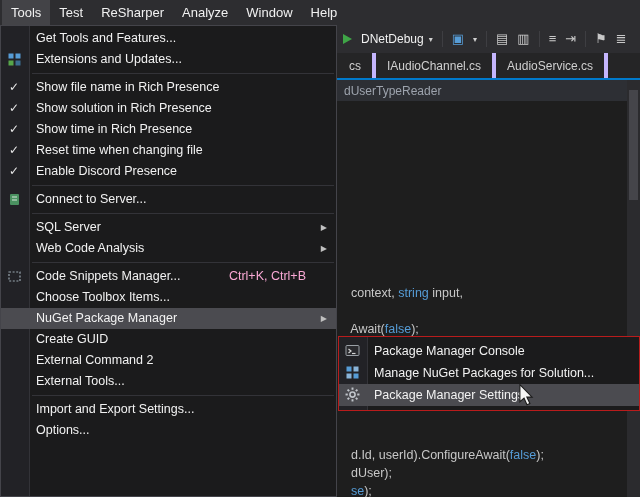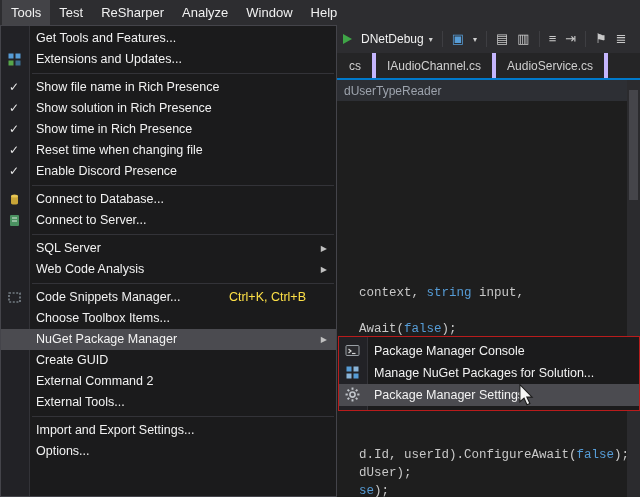--- a/index.html
+++ b/index.html
@@ -27,38 +27,38 @@
   
   .tabstrip{position:absolute;top:53px;left:0;right:0;height:27px;background:#252526;
     display:flex;align-items:stretch;padding-left:338px;border-bottom:2px solid #007acc;
     box-sizing:border-box;z-index:1;font-size:12px;}
   .tab{display:flex;align-items:center;padding:0 11px;color:#d0d0d0;border-right:4px solid #c4b5fd;}
   
   .navbar{position:absolute;top:80px;left:0;right:0;height:21px;background:#2d2f34;
     display:flex;align-items:center;padding-left:344px;color:#9da3ad;font-size:12px;z-index:1;}
   
   .editor{position:absolute;top:101px;left:0;right:0;bottom:0;background:#1e1e1e;z-index:0;}
-  .code-line{position:absolute;left:344px;font-family:Liberation Mono, monospace;
+  .code-line{position:absolute;left:344px;font-family:Liberation Sans, sans-serif;
     font-size:12.5px;white-space:pre;z-index:1;}
   .tk-pl{color:#c8c8c8;}
   .tk-kw{color:#569cd6;}
   .scrollbar{position:absolute;top:80px;right:0;bottom:0;width:13px;background:#2b2b2e;z-index:2;}
   .scroll-thumb{position:absolute;top:10px;left:2px;right:2px;height:110px;background:#45454a;}
   
   .tools-menu{position:absolute;top:25px;left:0;width:337px;height:472px;background:#1b1b1c;
     border:1px solid #44444a;box-sizing:border-box;z-index:10;padding-top:2px;}
   .menu-gutter{position:absolute;left:0;top:0;bottom:0;width:28px;background:#222226;
     border-right:1px solid #333338;}
   .mi{position:relative;height:21px;line-height:21px;padding-left:35px;color:#f2f2f2;
     white-space:nowrap;cursor:default;}
   .mi.hl{background:#4b4b50;}
   .check{position:absolute;left:8px;top:0;font-size:12px;color:#e8e8e8;}
   .m-icon{position:absolute;left:6px;top:3px;width:15px;height:15px;}
   .m-icon svg{width:15px;height:15px;display:block;}
-  .shortcut{position:absolute;right:30px;color:#fde047;}
+  .shortcut{position:absolute;right:30px;color:#f9a8d4;}
   .sub-arrow{position:absolute;right:9px;top:0;font-size:8px;color:#c0c0c0;}
   .msep{height:1px;background:#333338;margin:3px 2px 3px 31px;}
   
   .nuget-submenu{position:absolute;top:336px;left:338px;width:302px;height:75px;background:#1b1b1c;
     border:1px solid #b91c1c;box-sizing:border-box;z-index:11;padding-top:3px;}
   .smi{position:relative;height:22px;line-height:22px;padding-left:35px;color:#f2f2f2;
     white-space:nowrap;cursor:default;}
   .smi.hl{background:#4b4b50;}
   
   .mouse-cursor{position:absolute;left:518px;top:384px;z-index:30;}
@@ -163,29 +163,20 @@
     <span class="check">✓</span>
     <span class="lbl">Reset time when changing file</span>
   </div>
   <div class="mi">
     <span class="check">✓</span>
     <span class="lbl">Enable Discord Presence</span>
   </div>
 
   <div class="msep"></div>
 
-  <div class="mi">
-    <span class="m-icon">
-      <svg viewBox="0 0 15 15">
-          <path d="M4 4 v7 a3.5 1.6 0 0 0 7 0 v-7 z" fill="#c9a537"></path>
-          <ellipse cx="7.5" cy="4" rx="3.5" ry="1.6" fill="#e7c654"></ellipse>
-        </svg>
-    </span>
-    <span class="lbl">Connect to Database...</span>
-  </div>
   <div class="mi">
     <span class="m-icon">
       <svg viewBox="0 0 15 15">
           <rect x="3" y="2" width="9" height="11" rx="1" fill="#4a9160"></rect>
           <line x1="5" y1="5" x2="10" y2="5" stroke="#d8e8dc" stroke-width="1"></line>
           <line x1="5" y1="8" x2="10" y2="8" stroke="#d8e8dc" stroke-width="1"></line>
         </svg>
     </span>
     <span class="lbl">Connect to Server...</span>
   </div>

